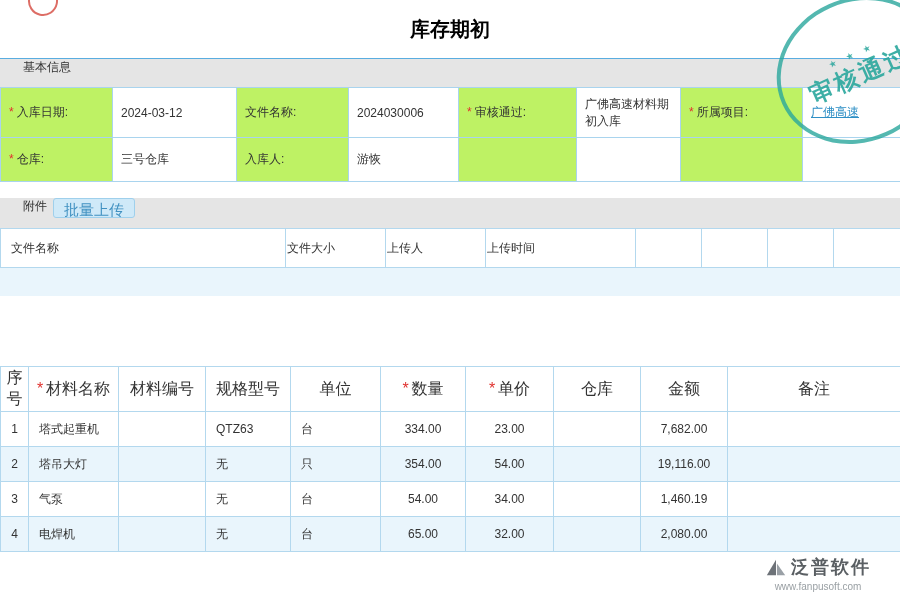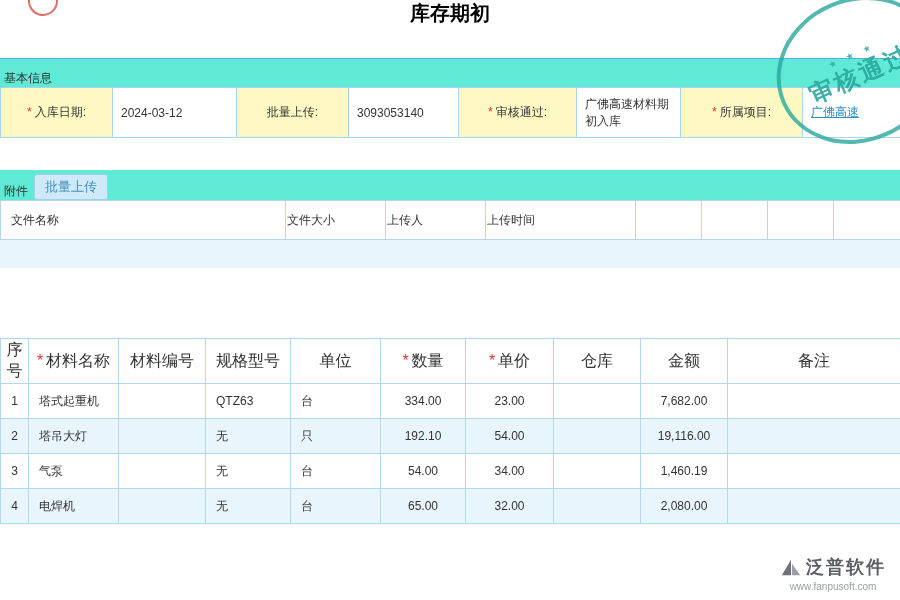--- a/index.html
+++ b/index.html
@@ -1,43 +1,43 @@
 <!DOCTYPE html>
 <html><head>
 <meta charset="utf-8">
 <style>
   html,body{margin:0;padding:0;background:#fff;}
   .page{position:relative;width:900px;height:600px;background:#fff;overflow:hidden;
         font-family:"Liberation Sans","DejaVu Sans",sans-serif;color:#333;}
 
   
-  .title-bar{height:58px;display:flex;align-items:flex-start;justify-content:center;
+  .title-bar{height:58px;display:flex;align-items:center;justify-content:center;
              border-bottom:1px solid #5aade0;}
   .page-title{font-size:20px;font-weight:bold;color:#000;margin:0;}
 
   
-  .section-bar{height:28px;background:#5eead4;display:flex;align-items:flex-end;
-               padding:0 4px;font-size:12px;gap:6px;}
-  .attach-bar{height:30px;margin-top:16px;}
+  .section-bar{height:28px;background:#e5e5e5;display:flex;align-items:flex-start;
+               padding:0 23px;font-size:12px;gap:6px;}
+  .attach-bar{height:30px;}
   .detail-bar{height:32px;}
 
   table{border-collapse:collapse;table-layout:fixed;width:900px;}
 
   
   .form td{border:1px solid #a9d4ee;font-size:12px;padding:3px 8px;vertical-align:middle;}
-  .form .lbl{background:#fef9c3;text-align:center;color:#333;}
+  .form .lbl{background:#bef264;text-align:left;color:#333;}
   .form .val{background:#fff;text-align:left;word-break:break-all;}
   .row1{height:50px;}
   .row2{height:44px;}
   .row3{height:40px;}
 
   .req{color:#e0312e;margin-right:3px;}
   .link{color:#2e8fc5;text-decoration:underline;cursor:pointer;}
   .btn{background:#cfe9f8;border:1px solid #9fd0ec;border-radius:3px;color:#4191c1;
-       font-size:13px;padding:2px 10px;height:26px;cursor:pointer;font-family:inherit;}
+       font-size:15px;padding:2px 10px;height:20px;cursor:pointer;font-family:inherit;}
 
   
   .attach th{border:1px solid #b3d8ee;font-size:12px;font-weight:normal;height:36px;
              background:#fff;text-align:left;color:#333;}
   .attach th.first{text-align:left;padding-left:10px;}
   .empty-strip{height:28px;background:#e9f5fc;}
   .spacer16{height:16px;}
   .spacer70{height:70px;}
 
   .sort-icon{display:inline-flex;flex-direction:column;line-height:5px;font-size:7px;
@@ -58,21 +58,21 @@
          justify-content:center;pointer-events:none;z-index:5;}
   .stamp-stars{font-size:9px;color:rgba(41,166,156,0.85);letter-spacing:4px;}
   .stamp-text{font-size:24px;font-weight:bold;color:rgba(41,166,156,0.9);letter-spacing:3px;}
 
   
   .red-seal{position:absolute;top:-14px;left:28px;width:26px;height:26px;
             border:2px solid rgba(210,60,50,0.75);border-radius:50%;
             transform:rotate(12deg);pointer-events:none;}
 
   
-  .footer-logo{position:absolute;right:14px;bottom:8px;text-align:center;z-index:6;}
+  .footer-logo{position:absolute;right:29px;bottom:8px;text-align:center;z-index:6;}
   .brand-row{display:flex;align-items:flex-end;gap:4px;justify-content:center;}
   .brand{font-size:18px;font-weight:bold;color:#5a5f63;letter-spacing:2px;}
   .url{font-size:10px;color:#9aa0a4;margin-top:2px;}
 </style>
 </head>
 <body>
 
 <div class="page">
 
   <div class="red-seal"></div>
@@ -98,26 +98,36 @@
         <col style="width:110px">
       <col style="width:118px">
         <col style="width:104px">
         <col style="width:122px">
         <col style="width:98px">
     </colgroup>
     <tbody>
         <tr class="row1">
       <td class="lbl"><span class="req">*</span><span>入库日期:</span></td>
       <td class="val">2024-03-12</td>
-      <td class="lbl"><span>批量上传:</span></td>
-      <td class="val">3093053140</td>
+      <td class="lbl"><span>文件名称:</span></td>
+      <td class="val">2024030006</td>
       <td class="lbl"><span class="req">*</span><span>审核通过:</span></td>
       <td class="val">广佛高速材料期初入库</td>
       <td class="lbl"><span class="req">*</span><span>所属项目:</span></td>
       <td class="val"><a class="link">广佛高速</a></td>
+    </tr>
+    <tr class="row2">
+      <td class="lbl"><span class="req">*</span><span>仓库:</span></td>
+      <td class="val">三号仓库</td>
+      <td class="lbl"><span>入库人:</span></td>
+      <td class="val">游恢</td>
+      <td class="lbl"></td>
+      <td class="val"></td>
+      <td class="lbl"></td>
+      <td class="val"></td>
     </tr>
   </tbody>
     </table>
 
   <div class="spacer16"></div>
 
   <div class="section-bar attach-bar">
     <span>附件</span>
     <button class="btn">批量上传</button>
   </div>
@@ -190,21 +200,21 @@
         <td></td>
         <td>7,682.00</td>
         <td></td>
       </tr>
       <tr>
         <td>2</td>
         <td class="left">塔吊大灯</td>
         <td class="left"></td>
         <td class="left">无</td>
         <td class="left">只</td>
-        <td>192.10</td>
+        <td>354.00</td>
         <td>54.00</td>
         <td></td>
         <td>19,116.00</td>
         <td></td>
       </tr>
       <tr>
         <td>3</td>
         <td class="left">气泵</td>
         <td class="left"></td>
         <td class="left">无</td>

